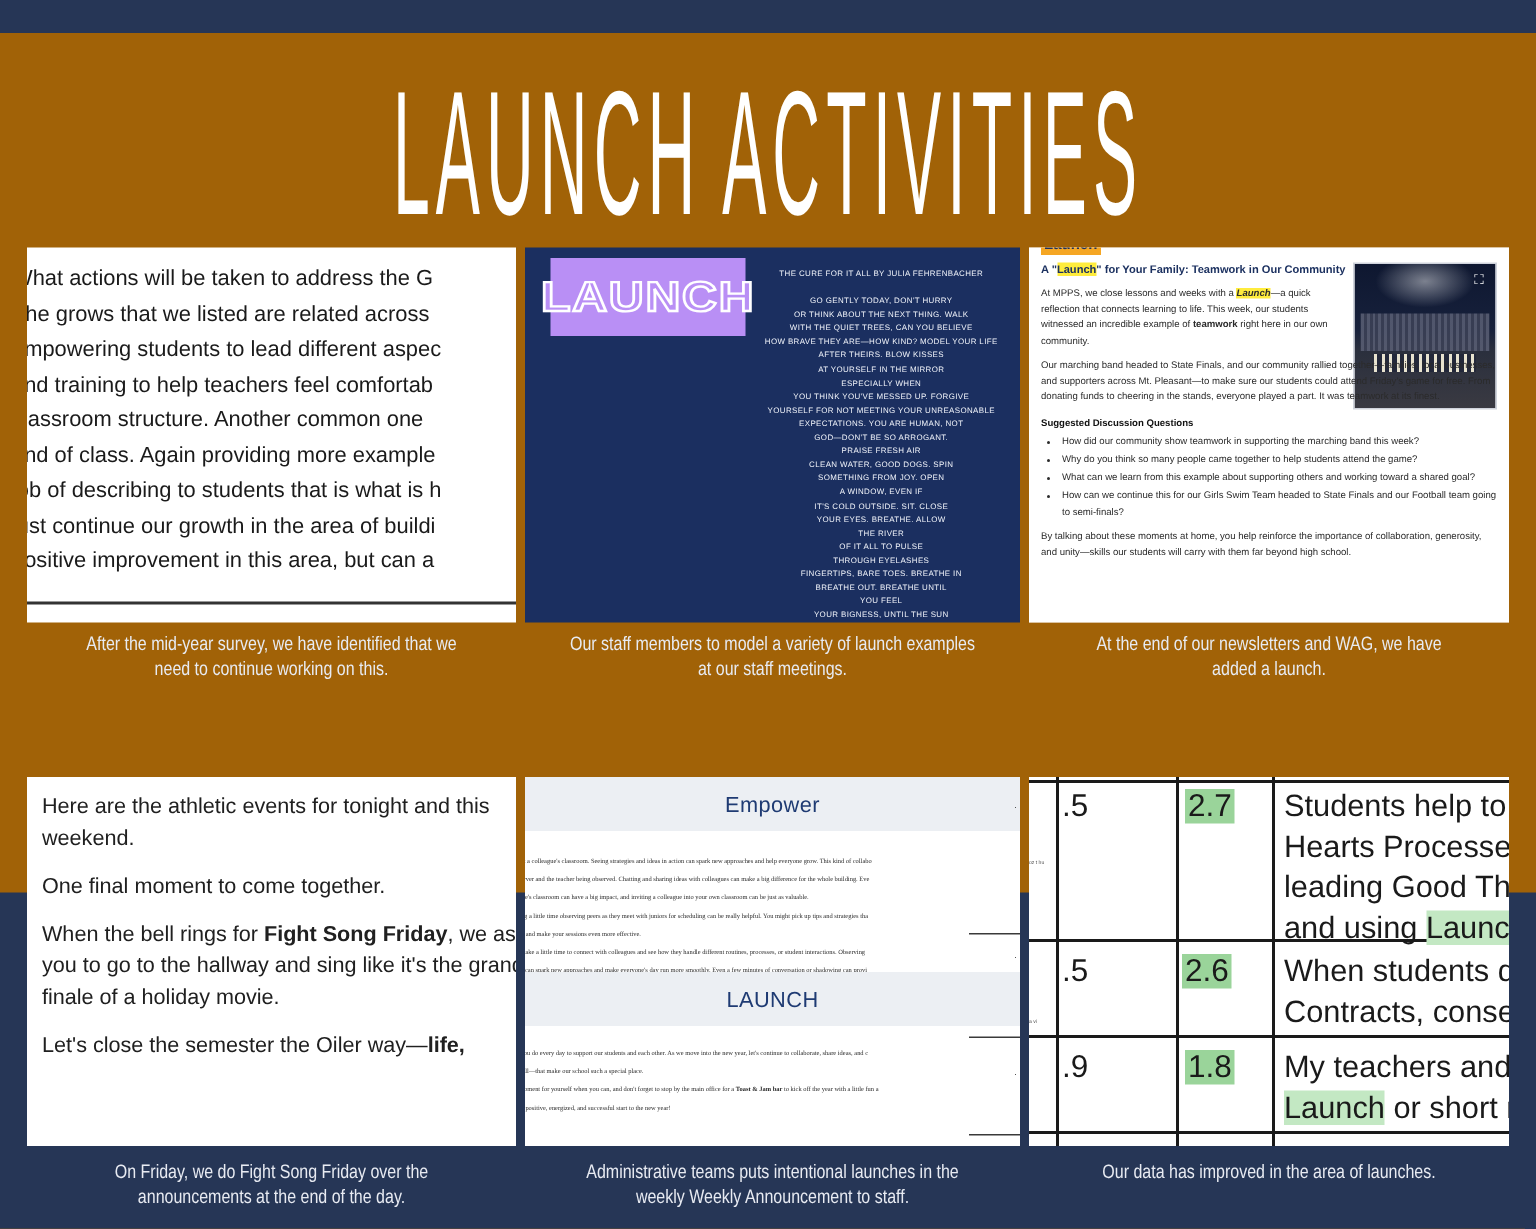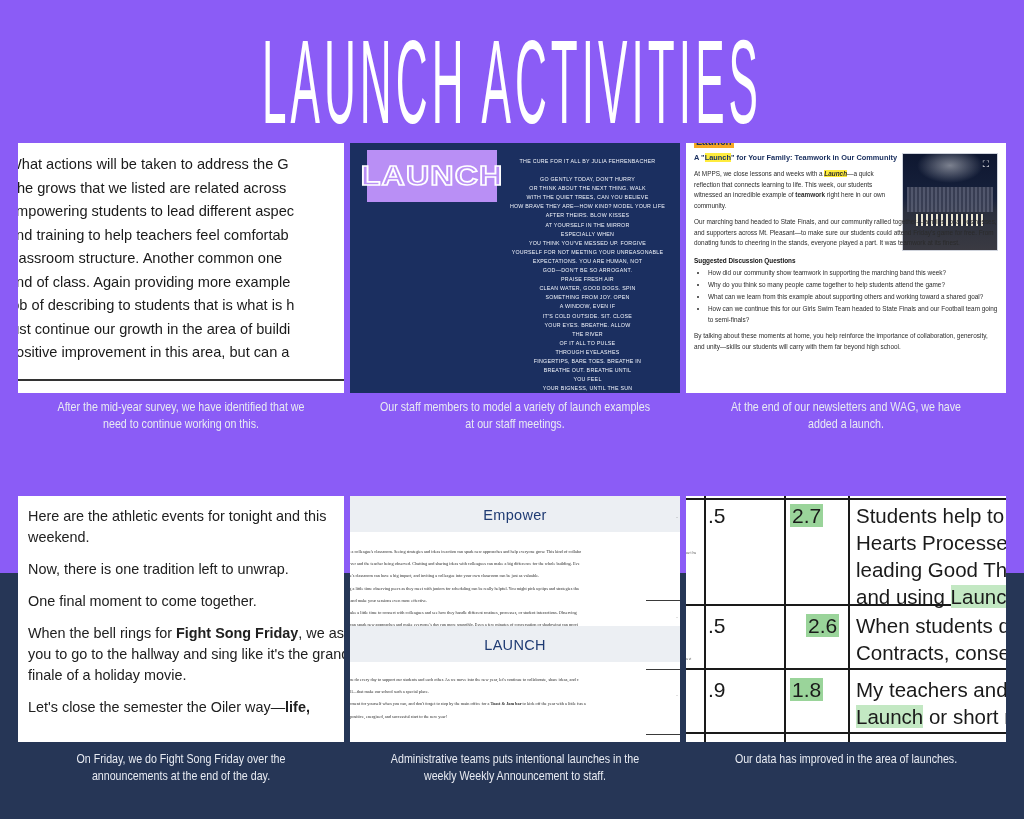--- a/index.html
+++ b/index.html
@@ -1,21 +1,21 @@
 <!DOCTYPE html>
 <html><head>
 <meta charset="utf-8">
 <style>
   * { margin:0; padding:0; box-sizing:border-box; }
   html, body {
     width:1024px; height:819px; overflow:hidden;
     background:#263656;
     font-family:"Liberation Sans", sans-serif;
   }
-  .slide { position:relative; width:1024px; height:573px; background:#8b5cf6; }
+  .slide { position:relative; width:1024px; height:573px; background:#a16207;margin-top:22px; }
 
   
   .title {
     position:absolute; left:0; top:14px; width:1024px;
     text-align:center;
     color:#ffffff;
     font-family:"Liberation Sans", sans-serif;
     font-size:76px;
     font-weight:300;
     letter-spacing:7px;
@@ -259,21 +259,20 @@
     <div class="cap cap1">After the mid-year survey, we have identified that we need to continue working on this.</div>
     <div class="cap cap2">Our staff members to model a variety of launch examples at our staff meetings.</div>
     <div class="cap cap3">At the end of our newsletters and WAG, we have added a launch.</div>
   </div>
 
   <div class="row row2">
 
     <div class="panel p-left">
       <div class="ann">
         <p>Here are the athletic events for tonight and this weekend.</p>
-        <p>Now, there is one tradition left to unwrap.</p>
         <p>One final moment to come together.</p>
         <p><span>When the bell rings for </span><b>Fight Song Friday</b><span>, we ask you to go to the hallway and sing like it's the grand finale of a holiday movie.</span></p>
         <p class="clip"><span>Let's close the semester the Oiler way—</span><b>life,</b></p>
       </div>
       <div class="ann-side"></div>
     </div>
 
     <div class="panel p-mid">
       <div class="edoc">
         <div class="eband" style="top:0;height:36px;"></div>
@@ -327,21 +326,21 @@
         <div class="tcell-a" style="left:22px;top:8px;">.5</div>
         <div class="tcell-b" style="left:104px;top:8px;"><span>2.7</span></div>
         <div class="tcell-c" style="top:6px;">
           <div>Students help to lea</div>
           <div>Hearts Processes, s</div>
           <div>leading Good Thing</div>
           <div><span>and using </span><span class="hg">Launches</span></div>
         </div>
 
         <div class="tcell-a" style="left:22px;top:118px;">.5</div>
-        <div class="tcell-b" style="left:120px;top:118px;text-align:right;"><span>2.6</span></div>
+        <div class="tcell-b" style="left:102px;top:118px;text-align:right;"><span>2.6</span></div>
         <div class="tcell-c" style="top:116px;">
           <div>When students don</div>
           <div>Contracts, consequ</div>
         </div>
 
         <div class="tcell-a" style="left:22px;top:182px;">.9</div>
         <div class="tcell-b" style="left:104px;top:182px;"><span>1.8</span></div>
         <div class="tcell-c" style="top:180px;">
           <div>My teachers and/or </div>
           <div><span class="hg">Launch</span><span> or short mo</span></div>

